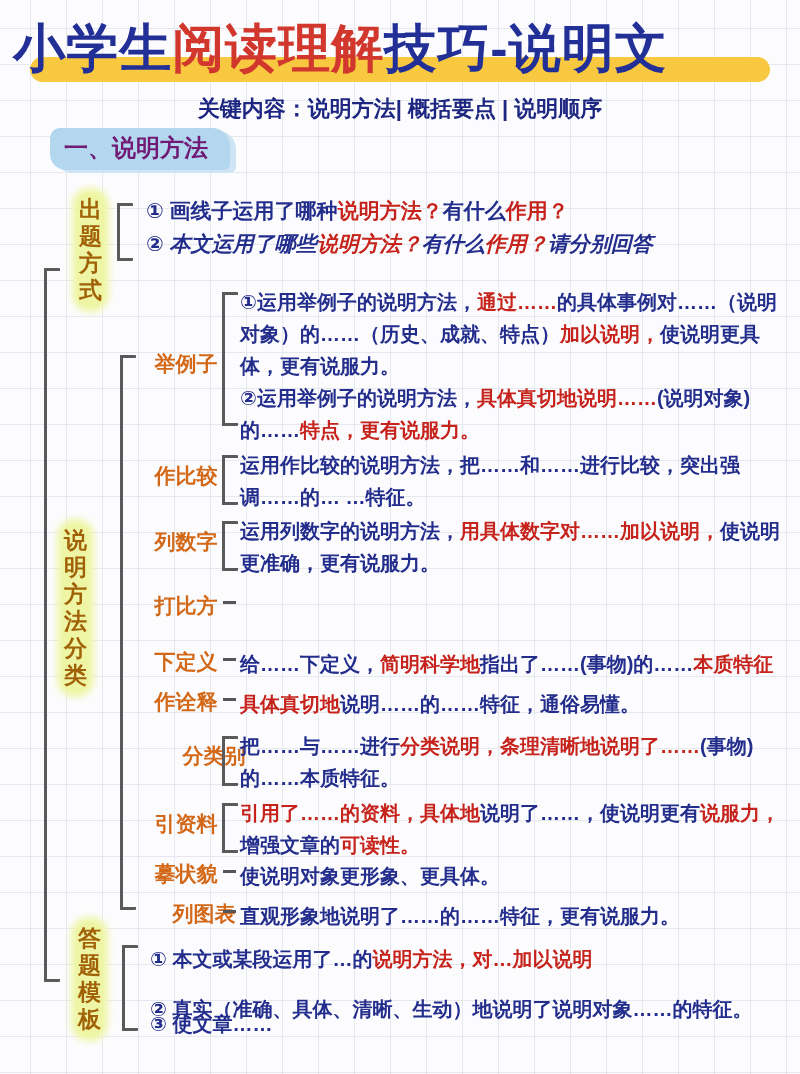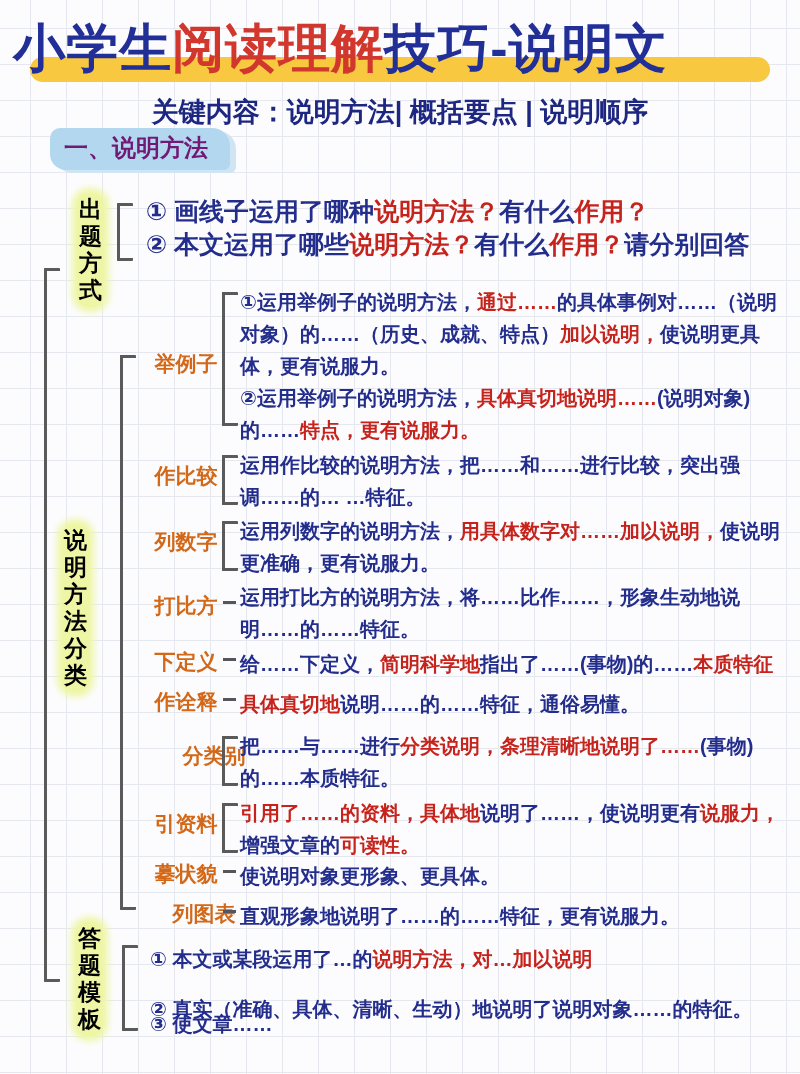--- a/index.html
+++ b/index.html
@@ -23,21 +23,21 @@
     z-index:2;white-space:nowrap;
   }
   .title .t-blue{color:#222f96;}
   .title .t-red{color:#d1372c;}
   .title-bar{
     position:absolute;top:57px;left:30px;width:740px;height:25px;
     background:#f8c841;border-radius:13px;z-index:1;
   }
   .subtitle{
     position:absolute;top:94px;left:0;width:800px;text-align:center;
-    font-size:27px;font-weight:700;color:#1d2680;z-index:2;
+    font-size:22px;font-weight:700;color:#1d2680;z-index:2;
   }
   .section-badge{
     position:absolute;top:128px;left:50px;
     background:#b3d7ee;color:#701a75;
     font-size:24px;font-weight:800;
     padding:4px 22px 6px 14px;
     border-radius:10px 18px 6px 16px;
     box-shadow:6px 3px 0 0 #cfe5f4;
     z-index:2;
   }
@@ -46,29 +46,29 @@
     position:absolute;width:13px;
     border:3px solid #5a5a5a;border-right:none;
     border-radius:1px;
   }
   .dash{
     position:absolute;width:13px;height:3px;background:#55555c;
   }
   
   .vlabel{
     position:absolute;width:27px;
-    font-size:23px;line-height:27px;font-weight:800;color:#000000;
+    font-size:23px;line-height:27px;font-weight:800;color:#a16207;
     text-align:center;word-break:break-all;
     background:#eef6a6;border-radius:12px;
     box-shadow:0 0 7px 5px #eef6a6;
     padding:3px 0;
   }
   
   .q-line{
-    position:absolute;left:146px;font-size:25px;font-weight:700;
+    position:absolute;left:146px;font-size:21px;font-weight:700;
     white-space:nowrap;line-height:26px;
   }
   .m-label{
     position:absolute;left:138px;width:96px;
     font-size:21px;font-weight:800;color:#d26818;white-space:nowrap;text-align:center;
   }
   .m-desc{
     position:absolute;left:240px;width:552px;
     font-size:20px;font-weight:700;line-height:32px;
   }
@@ -89,39 +89,38 @@
   <div class="subtitle">关键内容：说明方法| 概括要点 | 说明顺序</div>
   <div class="section-badge">一、说明方法</div>
 
   <div class="bracket" style="left:44px;top:268px;height:708px;"></div>
   <div class="bracket" style="left:117px;top:203px;height:52px;"></div>
   <div class="bracket" style="left:120px;top:355px;height:549px;"></div>
   <div class="bracket" style="left:122px;top:945px;height:80px;"></div>
 
   <div class="vlabel" style="left:77px;top:193px;">出题方式</div>
   <div class="q-line" style="top:198px;"><span class="seg-blue">① 画线子运用了哪种</span><span class="seg-red">说明方法？</span><span class="seg-blue">有什么</span><span class="seg-red">作用？</span></div>
-  <div class="q-line" style="top:231px;"><span class="seg-blue">② 本文运用了哪些</span><span class="seg-red">说明方法？</span><span class="seg-blue">有什么</span><span class="seg-red">作用？</span><span class="seg-blue">请分别回答</span></div>
+  <div class="q-line" style="top:231px;font-style:italic;"><span class="seg-blue">② 本文运用了哪些</span><span class="seg-red">说明方法？</span><span class="seg-blue">有什么</span><span class="seg-red">作用？</span><span class="seg-blue">请分别回答</span></div>
 
   <div class="vlabel" style="left:62px;top:524px;">说明方法分类</div>
 
   <div class="m-label" style="top:350px;">举例子</div>
   <div class="bracket" style="left:222px;top:292px;height:128px;"></div>
   <div class="m-desc" style="top:286px;"><span class="seg-blue">①运用举例子的说明方法，</span><span class="seg-red">通过……</span><span class="seg-blue">的具体事例对……（说明对象）的……（历史、成就、特点）</span><span class="seg-red">加以说明，</span><span class="seg-blue">使说明更具体，更有说服力。</span><br><span class="seg-blue">②运用举例子的说明方法，</span><span class="seg-red">具体真切地说明……</span><span class="seg-blue">(说明对象)的……</span><span class="seg-red">特点，更有说服力。</span></div>
 
   <div class="m-label" style="top:462px;">作比较</div>
   <div class="bracket" style="left:222px;top:455px;height:44px;"></div>
   <div class="m-desc" style="top:449px;"><span class="seg-blue">运用作比较的说明方法，把……和……进行比较，突出强调……的… …特征。</span></div>
 
   <div class="m-label" style="top:528px;">列数字</div>
   <div class="bracket" style="left:222px;top:521px;height:44px;"></div>
   <div class="m-desc" style="top:515px;"><span class="seg-blue">运用列数字的说明方法，</span><span class="seg-red">用具体数字对……加以说明，</span><span class="seg-blue">使说明更准确，更有说服力。</span></div>
 
   <div class="m-label" style="top:592px;">打比方</div>
   <div class="dash" style="left:223px;top:601px;"></div>
-  <div class="m-desc" style="top:581px;"><span class="seg-blue">运用打比方的说明方法，将……比作……，形象生动地说明……的……特征。</span></div>
 
   <div class="m-label" style="top:648px;">下定义</div>
   <div class="dash" style="left:223px;top:658px;"></div>
   <div class="m-desc" style="top:648px;white-space:nowrap;"><span class="seg-blue">给……下定义，</span><span class="seg-red">简明科学地</span><span class="seg-blue">指出了……(事物)的……</span><span class="seg-red">本质特征</span></div>
 
   <div class="m-label" style="top:688px;">作诠释</div>
   <div class="dash" style="left:223px;top:698px;"></div>
   <div class="m-desc" style="top:688px;white-space:nowrap;"><span class="seg-red">具体真切地</span><span class="seg-blue">说明……的……特征，通俗易懂。</span></div>
 
   <div class="m-label" style="top:742px;padding-left:28px;">分类别</div>

